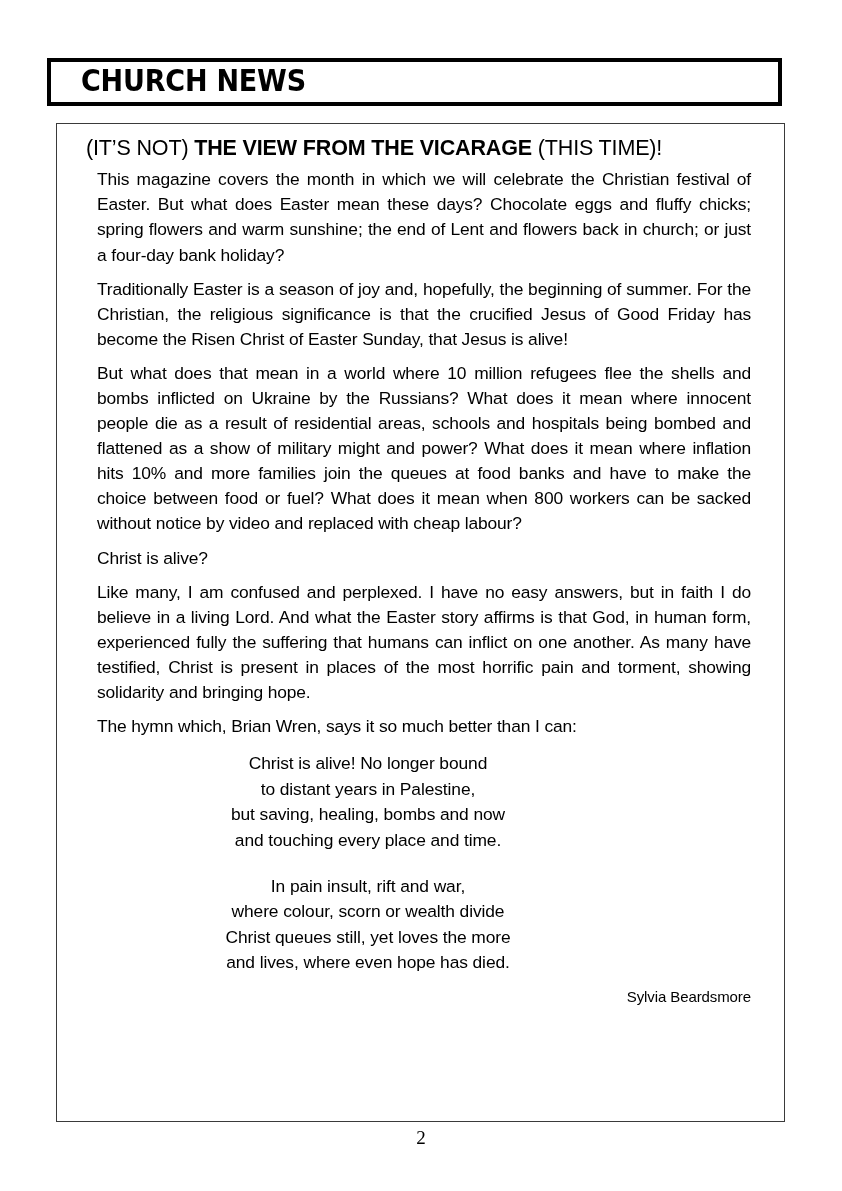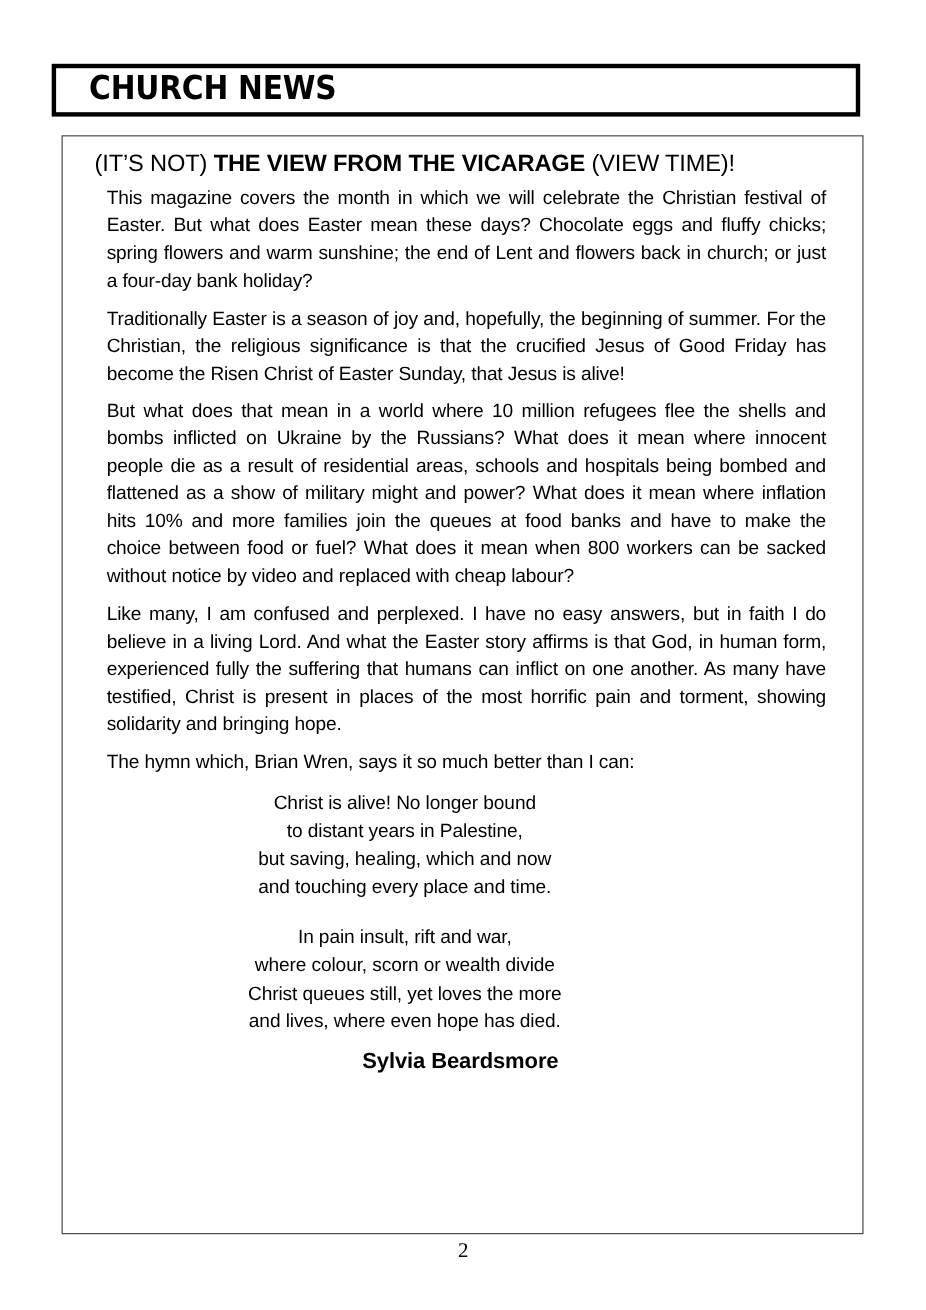--- a/index.html
+++ b/index.html
@@ -104,23 +104,23 @@
     display: block;
     white-space: nowrap;
   }
   .verse-gap {
     display: block;
     height: 20px;
   }
 
   .signature {
     margin: 1px 0 0 0;
-    text-align: center;
-    font-size: 20px;
-    font-weight: bold;
+    text-align: right;
+    font-size: 15px;
+    font-weight: normal;
     letter-spacing: -0.1px;
     padding-right: 0px;
   }
 
   
   .page-number {
     position: absolute;
     left: 0;
     top: 1127px;
     width: 842px;
@@ -135,34 +135,35 @@
 
 <div class="page">
 
   <div class="header-box">
     <div class="header-title">CHURCH NEWS</div>
   </div>
 
   <div class="article-box">
 
     <div class="article-title">
-      <span>(IT’S NOT) </span><span class="bold">THE VIEW FROM THE VICARAGE</span><span> (VIEW TIME)!</span>
+      <span>(IT’S NOT) </span><span class="bold">THE VIEW FROM THE VICARAGE</span><span> (THIS TIME)!</span>
     </div>
 
     <p class="body-text">This magazine covers the month in which we will celebrate the Christian festival of Easter. But what does Easter mean these days? Chocolate eggs and fluffy chicks; spring flowers and warm sunshine; the end of Lent and flowers back in church; or just a four-day bank holiday?</p>
     <p class="body-text">Traditionally Easter is a season of joy and, hopefully, the beginning of summer. For the Christian, the religious significance is that the crucified Jesus of Good Friday has become the Risen Christ of Easter Sunday, that Jesus is alive!</p>
     <p class="body-text">But what does that mean in a world where 10 million refugees flee the shells and bombs inflicted on Ukraine by the Russians? What does it mean where innocent people die as a result of residential areas, schools and hospitals being bombed and flattened as a show of military might and power? What does it mean where inflation hits 10% and more families join the queues at food banks and have to make the choice between food or fuel? What does it mean when 800 workers can be sacked without notice by video and replaced with cheap labour?</p>
+    <p class="body-text last-left">Christ is alive?</p>
     <p class="body-text">Like many, I am confused and perplexed. I have no easy answers, but in faith I do believe in a living Lord. And what the Easter story affirms is that God, in human form, experienced fully the suffering that humans can inflict on one another. As many have testified, Christ is present in places of the most horrific pain and torment, showing solidarity and bringing hope.</p>
     <p class="body-text last-left">The hymn which, Brian Wren, says it so much better than I can:</p>
 
     <div class="hymn">
       <div class="hymn-verse">
         <span class="hymn-line">Christ is alive! No longer bound</span>
         <span class="hymn-line">to distant years in Palestine,</span>
-        <span class="hymn-line">but saving, healing, which and now</span>
+        <span class="hymn-line">but saving, healing, bombs and now</span>
         <span class="hymn-line">and touching every place and time.</span>
       </div>
       <span class="verse-gap"></span>
       <div class="hymn-verse">
         <span class="hymn-line">In pain insult, rift and war,</span>
         <span class="hymn-line">where colour, scorn or wealth divide</span>
         <span class="hymn-line">Christ queues still, yet loves the more</span>
         <span class="hymn-line">and lives, where even hope has died.</span>
       </div>
     </div>

